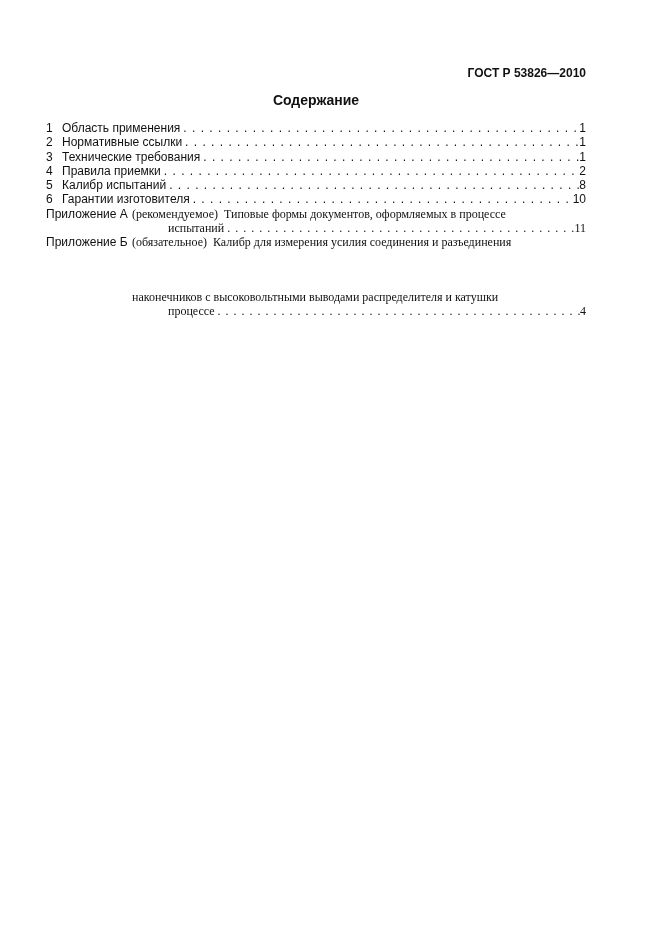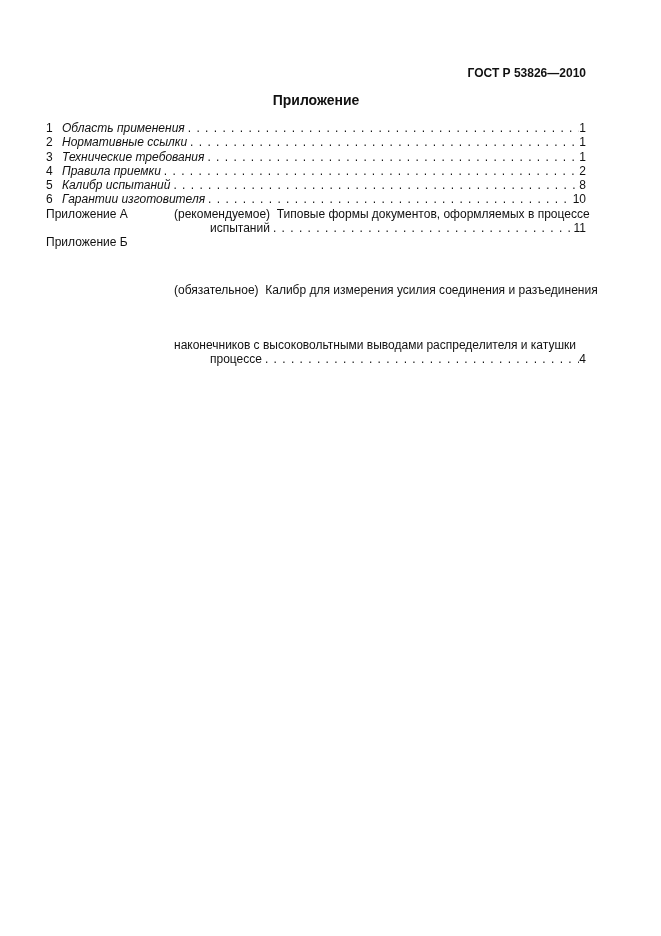--- a/index.html
+++ b/index.html
@@ -38,55 +38,55 @@
     width: 540px;
     font-size: 12px;
     line-height: 14.3px;
   }
   .toc-row { display: flex; align-items: baseline; }
   .toc-num {
     display: inline-block;
     width: 16px;
     flex: 0 0 16px;
   }
-  .toc-label { white-space: nowrap; flex: 0 0 auto; font-style: italic; }
+  .toc-label { white-space: nowrap; flex: 0 0 auto; }
   .leader {
     flex: 1 1 auto;
     overflow: hidden;
     white-space: nowrap;
     word-spacing: 2px;
     padding: 0 2px 0 3px;
   }
   .leader::after {
     content: ". . . . . . . . . . . . . . . . . . . . . . . . . . . . . . . . . . . . . . . . . . . . . . . . . . . . . . . . . . . . . . . . . . . . . . . . . . . . . . . . . . . . . . . . . . . .";
   }
   .toc-page { flex: 0 0 auto; text-align: right; }
-  .appendix-row { display: flex; align-items: flex-start; gap: 42px; }
+  .appendix-row { display: flex; align-items: flex-start; }
   .appendix-label { flex: 0 0 86px; white-space: pre; }
-  .appendix-body { flex: 1 1 auto; min-width: 0; }
+  .appendix-body { flex: 1 1 auto; min-width: 0; font-family: Liberation Serif, serif; }
   .appendix-line { white-space: pre; }
   .appendix-last { display: flex; align-items: baseline; margin-left: 36px; }
   .folio {
     position: absolute;
     top: 848px;
     right: 77px;
     font-size: 11px;
     line-height: 13px;
     color: #3c3c3c;
     padding-left: 44px;
   }
 </style>
 </head>
 <body>
 
 <div class="page">
 
   <div class="doc-number">ГОСТ Р 53826—2010</div>
 
-  <div class="contents-title">Приложение</div>
+  <div class="contents-title">Содержание</div>
 
   <div class="toc">
 
     <div class="toc-row">
       <span class="toc-num">1</span>
       <span class="toc-label">Область применения</span>
       <span class="leader"></span>
       <span class="toc-page">1</span>
     </div>
 
@@ -133,21 +133,21 @@
           <span>испытаний</span>
           <span class="leader"></span>
           <span class="toc-page">11</span>
         </span>
       </span>
     </div>
 
     <div class="appendix-row">
       <span class="appendix-label">Приложение Б</span>
       <span class="appendix-body">
-        <span class="appendix-line" style="display: block; margin-top: 48px;">(обязательное)  Калибр для измерения усилия соединения и разъединения</span>
+        <span class="appendix-line" style="display: block;">(обязательное)  Калибр для измерения усилия соединения и разъединения</span>
         <span class="appendix-line" style="display: block; margin-top: 40px;">наконечников с высоковольтными выводами распределителя и катушки</span>
         <span class="appendix-last">
           <span>процессе</span>
           <span class="leader"></span>
           <span class="toc-page">4</span>
         </span>
       </span>
     </div>
 
   </div>

